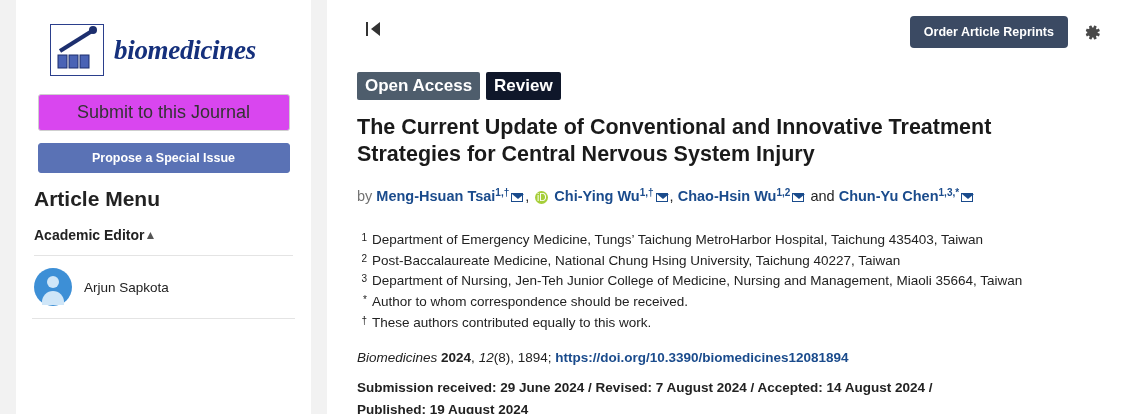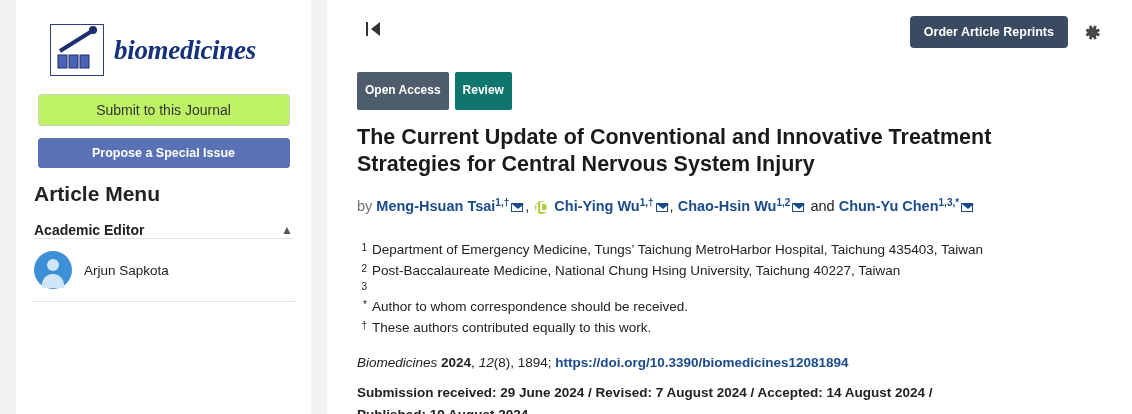--- a/index.html
+++ b/index.html
@@ -45,23 +45,23 @@
     font-size: 27px;
     color: #15307c;
     letter-spacing: -0.3px;
   }
   .side-btn {
     display: block;
     width: 252px;
     margin: 0 auto 12px auto;
     padding: 7px 8px;
     text-align: center;
-    font-size: 14px;
+    font-size: 18px;
     color: #333;
-    background: #bef264;
+    background: #d946ef;
     border: 1px solid #cfcfcf;
     border-radius: 3px;
     cursor: pointer;
   }
   .side-btn.primary {
     background: #5a72b5;
     border-color: #5a72b5;
     color: #ffffff;
     font-weight: bold;
     font-size: 12.5px;
@@ -69,23 +69,22 @@
   .article-menu-title {
     margin: 14px 0 0 2px;
     font-size: 21px;
     font-weight: bold;
     color: #222;
   }
   .menu-section {
     margin: 16px 2px 0 2px;
     display: flex;
     align-items: center;
-    justify-content: space-between;
     border-bottom: 1px solid #e4e4e4;
-    padding-bottom: 0;
+    padding-bottom: 12px;
   }
   .menu-section-label {
     font-size: 14px;
     font-weight: bold;
     color: #222;
   }
   .chevron {
     font-size: 12px;
     color: #555;
     line-height: 1;
@@ -176,29 +175,29 @@
     cursor: pointer;
     display: block;
   }
 
   .badges {
     margin-top: 16px;
     display: flex;
     gap: 6px;
   }
   .badge {
-    font-size: 12px;
+    font-size: 17px;
     font-weight: bold;
     color: #ffffff;
-    padding: 12px 8px;
+    padding: 4px 8px;
     border-radius: 2px;
     line-height: 1.15;
   }
   .badge.open-access { background: #4e5d6c; }
-  .badge.review { background: #0f766e; }
+  .badge.review { background: #0f172a; }
 
   .article-title {
     margin: 14px 0 0 0;
     font-size: 21.5px;
     line-height: 1.28;
     font-weight: bold;
     color: #1a1a1a;
     max-width: 660px;
   }
 
@@ -231,22 +230,22 @@
     border-left: 6px solid transparent;
     border-right: 6px solid transparent;
     border-top: 5px solid #1a4b8c;
   }
   .orcid {
     display: inline-block;
     width: 13px; height: 13px;
     border-radius: 50%;
     background: #a6ce39;
     color: #ffffff;
-    font-size: 14px;
-    font-weight: bold;
+    font-size: 10px;
+    font-weight: normal;
     text-align: center;
     line-height: 13px;
     vertical-align: middle;
     margin: 12px 2px;
     cursor: pointer;
   }
 
   .affiliations {
     margin-top: 14px;
     font-size: 13.5px;
@@ -359,20 +358,21 @@
       <div class="aff-row">
         <span class="aff-mark">1</span>
         <span>Department of Emergency Medicine, Tungs’ Taichung MetroHarbor Hospital, Taichung 435403, Taiwan</span>
       </div>
       <div class="aff-row">
         <span class="aff-mark">2</span>
         <span>Post-Baccalaureate Medicine, National Chung Hsing University, Taichung 40227, Taiwan</span>
       </div>
       <div class="aff-row">
         <span class="aff-mark">3</span>
+        <span>Department of Nursing, Jen-Teh Junior College of Medicine, Nursing and Management, Miaoli 35664, Taiwan</span>
       </div>
       <div class="aff-row">
         <span class="aff-mark">*</span>
         <span>Author to whom correspondence should be received.</span>
       </div>
       <div class="aff-row">
         <span class="aff-mark">†</span>
         <span>These authors contributed equally to this work.</span>
       </div>
     </div>

